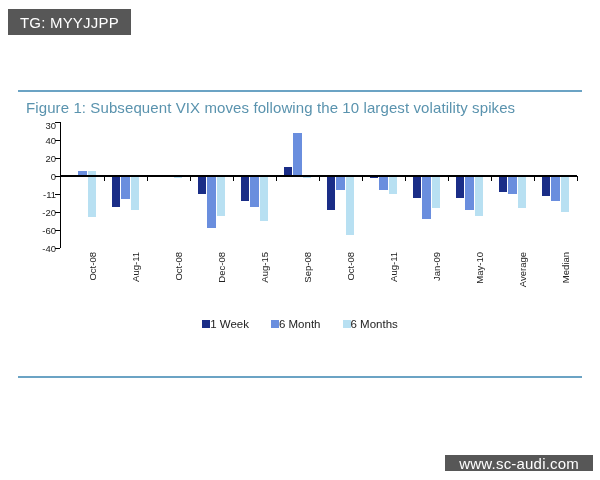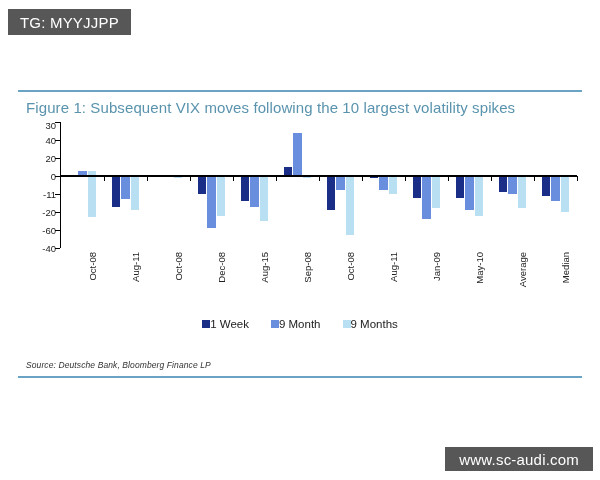--- a/index.html
+++ b/index.html
@@ -30,21 +30,21 @@
     left: 8px;
     top: 9px;
     padding: 0 12px;
     height: 26px;
     font-size: 15px;
   }
   #wm-bottom {
     right: 7px;
     bottom: 9px;
     padding: 0 14px;
-    height: 24px;
+    height: 16px;
     font-size: 15px;
   }
 
   
   #figure-panel {
     position: absolute;
     left: 18px;
     top: 90px;
     width: 564px;
     height: 288px;
@@ -304,31 +304,30 @@
         <div class="x-label" style="left: 498.5px;">Median</div>
       </div>
 
     <div id="legend">
         <div class="legend-item">
           <span class="legend-swatch" style="background: rgb(26, 45, 135);"></span>
           <span class="legend-label">1 Week</span>
         </div>
         <div class="legend-item">
           <span class="legend-swatch" style="background: rgb(106, 142, 222);"></span>
-          <span class="legend-label">9 Month</span>
+          <span class="legend-label">6 Month</span>
         </div>
         <div class="legend-item">
           <span class="legend-swatch" style="background: rgb(184, 224, 242);"></span>
-          <span class="legend-label">9 Months</span>
+          <span class="legend-label">6 Months</span>
         </div>
       </div>
   <div class="v-tick" style="top: 0px;"></div>
       <div class="v-tick" style="top: 18px;"></div>
       <div class="v-tick" style="top: 36px;"></div>
       <div class="v-tick" style="top: 54px;"></div>
       <div class="v-tick" style="top: 72px;"></div>
       <div class="v-tick" style="top: 90px;"></div>
       <div class="v-tick" style="top: 108px;"></div>
       <div class="v-tick" style="top: 126px;"></div>
     </div>
 
-  <div id="source-note">Source: Deutsche Bank, Bloomberg Finance LP</div>
 </div>
 
 </body></html>

